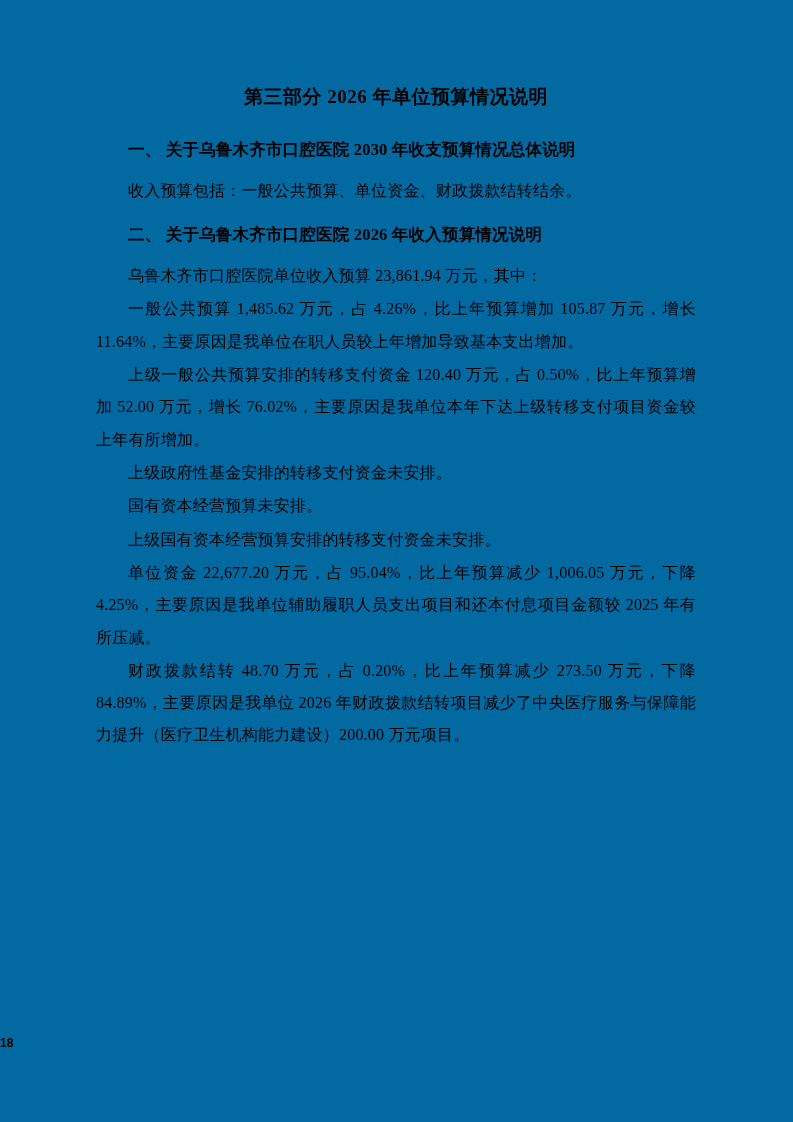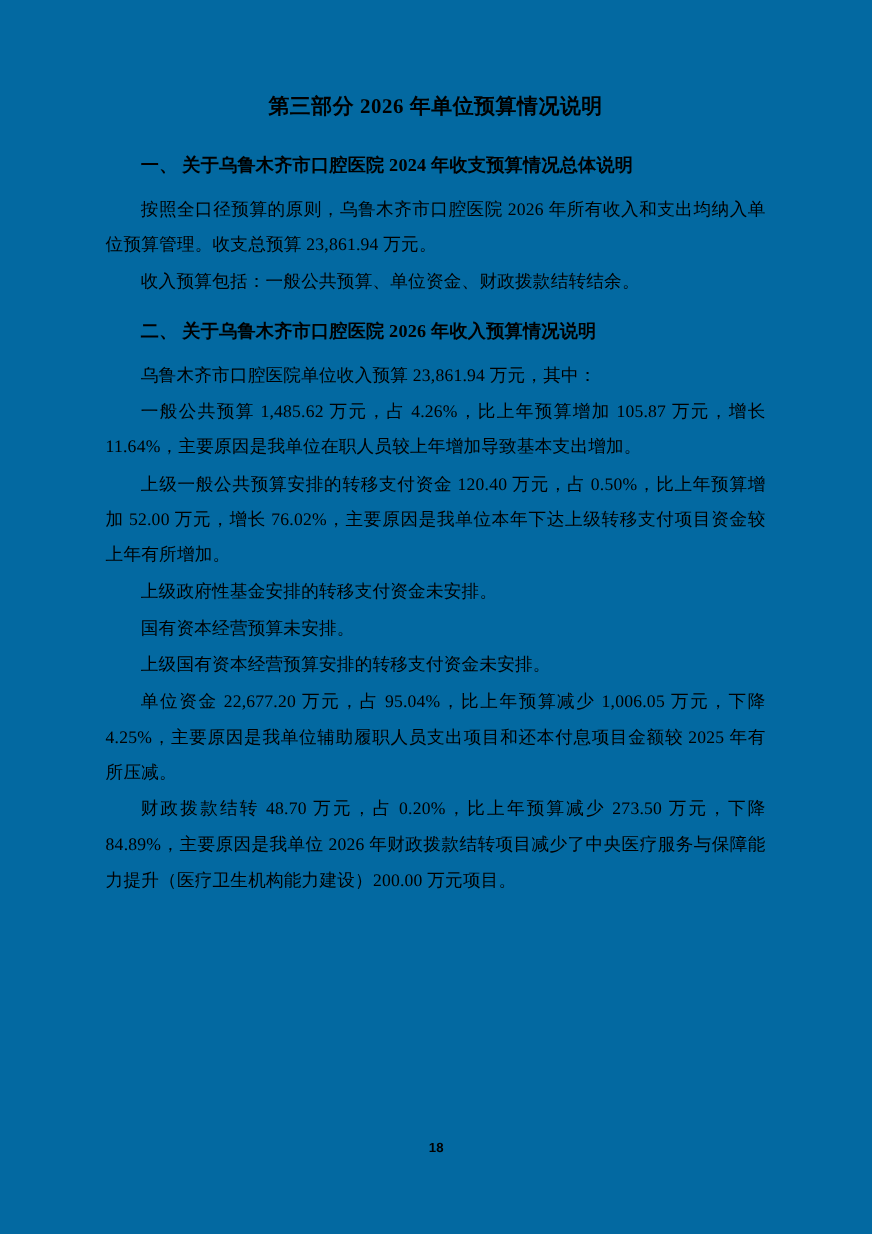--- a/index.html
+++ b/index.html
@@ -50,36 +50,34 @@
     text-indent: 32px;
     text-align: justify;
     text-justify: inter-ideograph;
     letter-spacing: 0.2px;
   }
   .page-number {
     position: absolute;
     bottom: 72px;
     left: 0;
     width: 100%;
-    text-align: center;
     font-size: 12px;
     font-family: "Liberation Sans", sans-serif;
     font-weight: bold;
     color: #000;
   }
 </style>
 </head>
 <body>
 
 <div class="page">
   <div class="content">
     <div class="doc-title">第三部分 2026 年单位预算情况说明</div>
     <div id="blocks-container">
-        <div class="section-heading">一、 关于乌鲁木齐市口腔医院 2024 年收支预算情况总体说明</div>
-        <p class="para">按照全口径预算的原则，乌鲁木齐市口腔医院 2026 年所有收入和支出均纳入单位预算管理。收支总预算 23,861.94 万元。</p>
+        <div class="section-heading">一、 关于乌鲁木齐市口腔医院 2030 年收支预算情况总体说明</div>
         <p class="para">收入预算包括：一般公共预算、单位资金、财政拨款结转结余。</p>
         <div class="section-heading">二、 关于乌鲁木齐市口腔医院 2026 年收入预算情况说明</div>
         <p class="para">乌鲁木齐市口腔医院单位收入预算 23,861.94 万元，其中：</p>
         <p class="para">一般公共预算 1,485.62 万元，占 4.26%，比上年预算增加 105.87 万元，增长 11.64%，主要原因是我单位在职人员较上年增加导致基本支出增加。</p>
         <p class="para">上级一般公共预算安排的转移支付资金 120.40 万元，占 0.50%，比上年预算增加 52.00 万元，增长 76.02%，主要原因是我单位本年下达上级转移支付项目资金较上年有所增加。</p>
         <p class="para">上级政府性基金安排的转移支付资金未安排。</p>
         <p class="para">国有资本经营预算未安排。</p>
         <p class="para">上级国有资本经营预算安排的转移支付资金未安排。</p>
         <p class="para">单位资金 22,677.20 万元，占 95.04%，比上年预算减少 1,006.05 万元，下降 4.25%，主要原因是我单位辅助履职人员支出项目和还本付息项目金额较 2025 年有所压减。</p>
         <p class="para">财政拨款结转 48.70 万元，占 0.20%，比上年预算减少 273.50 万元，下降 84.89%，主要原因是我单位 2026 年财政拨款结转项目减少了中央医疗服务与保障能力提升（医疗卫生机构能力建设）200.00 万元项目。</p>

